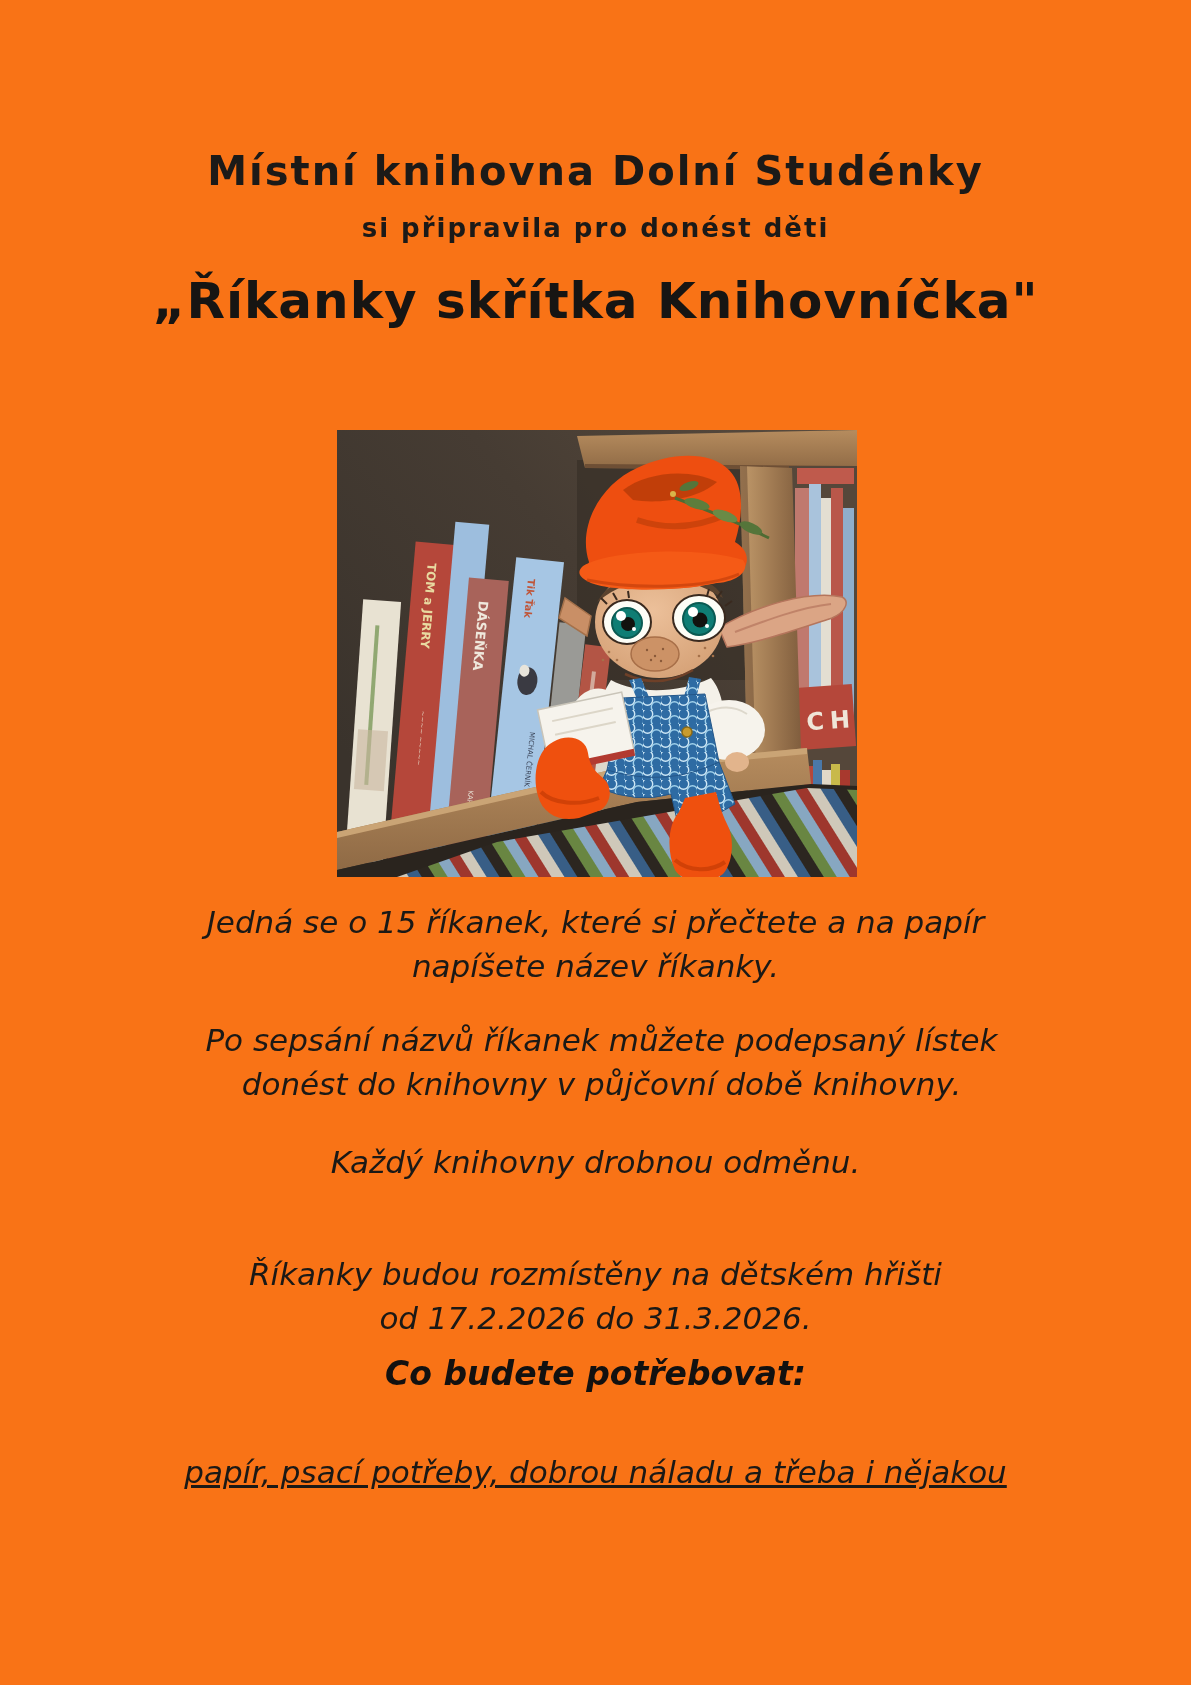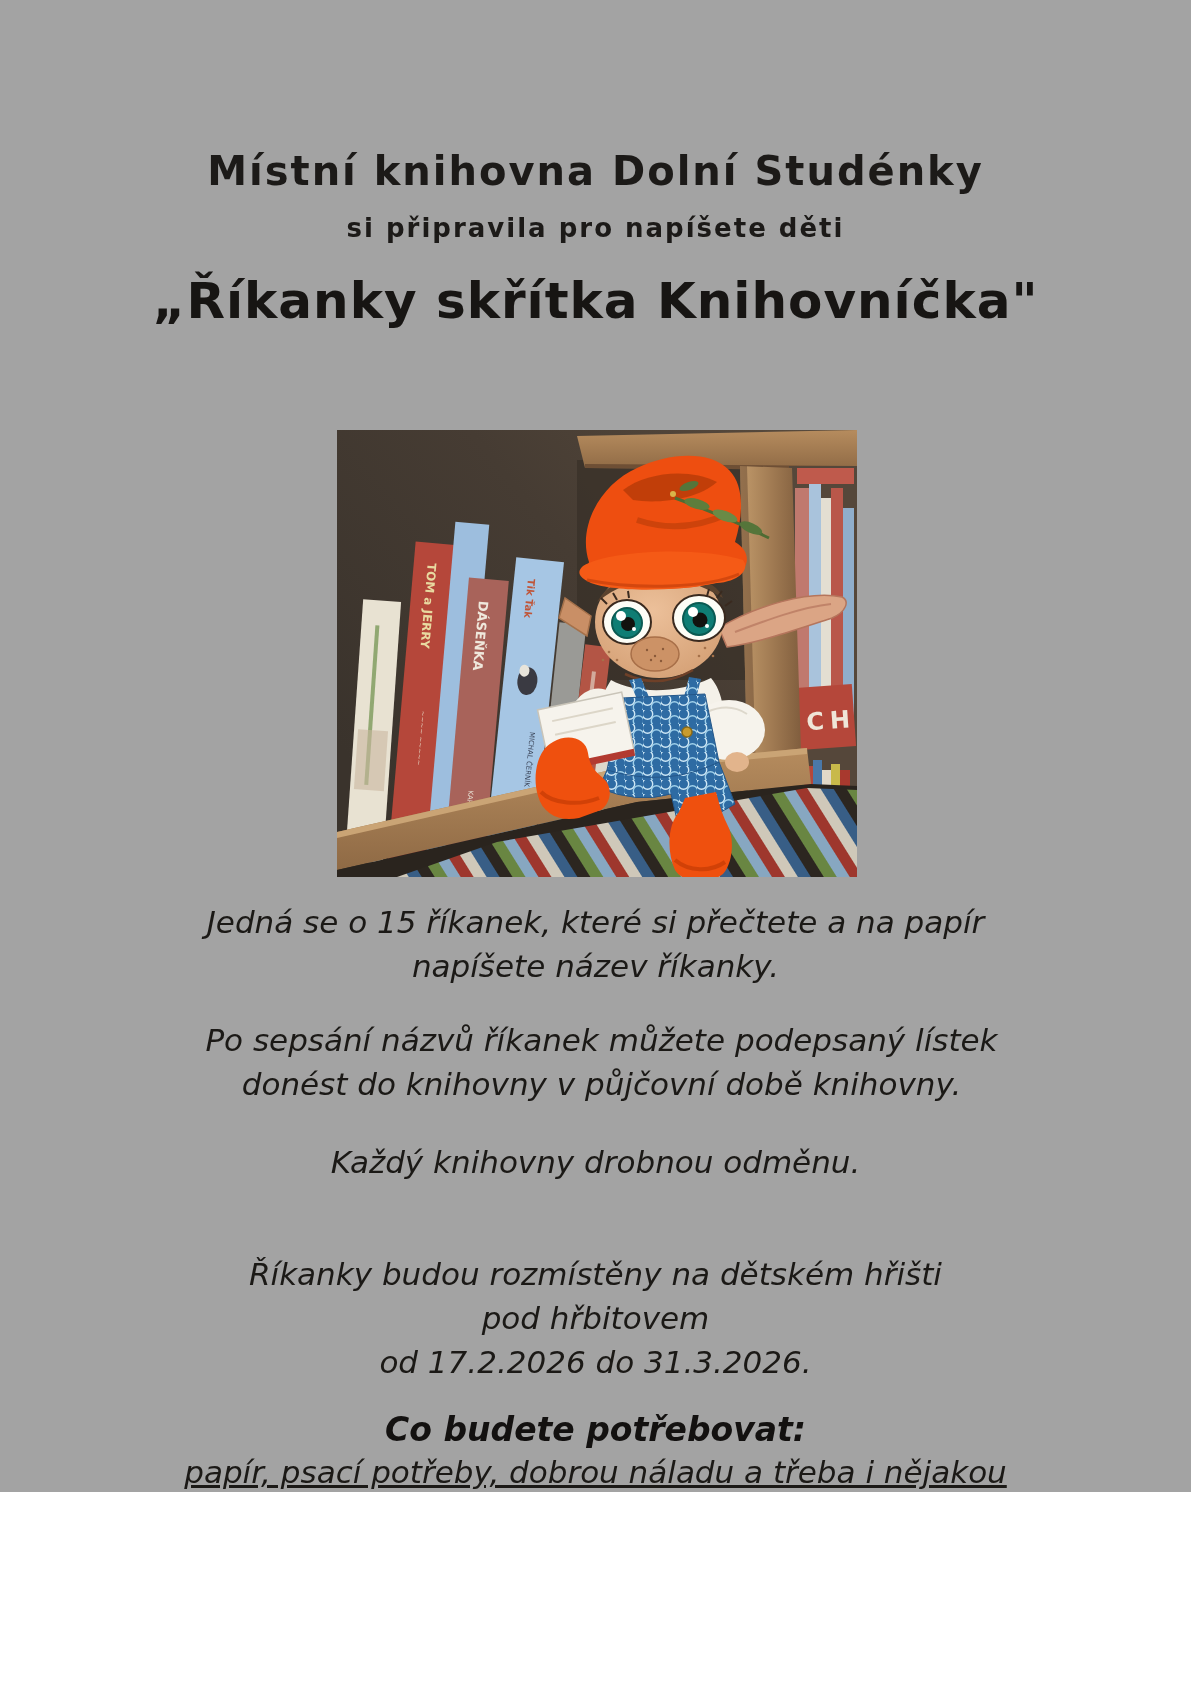--- a/index.html
+++ b/index.html
@@ -1,19 +1,19 @@
 <!DOCTYPE html>
 <html><head>
 <meta charset="utf-8">
 <style>
   html,body{margin:0;padding:0;background:#ffffff;}
   .page{
     position:relative;
-    width:1191px;height:1492px;
-    background:#a3a3a3;
+    width:1191px;height:1685px;
+    background:#f97316;
     font-family:"DejaVu Sans",sans-serif;
     color:#181614;
     overflow:hidden;
   }
   .center{position:absolute;left:0;width:100%;text-align:center;}
   .main-title{
     top:148px;font-size:40px;font-weight:700;letter-spacing:2px;color:#1c1a18;
   }
   .sub-title{
     top:213px;font-size:26px;font-weight:700;letter-spacing:2px;color:#1c1a18;
@@ -22,30 +22,30 @@
     top:272px;font-size:50px;font-weight:700;letter-spacing:1px;color:#171513;
   }
   .photo{
     position:absolute;left:337px;top:430px;width:520px;height:447px;
   }
   .bodyline{font-style:italic;font-size:31px;line-height:44px;color:#1b1916;}
   .p1{top:900px;}
   .p2{top:1018px;padding-left:6px;}
   .p3{top:1140px;}
   .p4{top:1252px;}
-  .needs{top:1408px;font-size:33px;line-height:44px;font-weight:700;font-style:italic;color:#131110;}
+  .needs{top:1352px;font-size:33px;line-height:44px;font-weight:700;font-style:italic;color:#131110;}
   .p5{top:1450px;text-decoration:underline;}
 </style>
 </head>
 <body>
 
 <div class="page">
 
   <div class="center main-title">Místní knihovna Dolní Studénky</div>
-  <div class="center sub-title">si připravila pro napíšete děti</div>
+  <div class="center sub-title">si připravila pro donést děti</div>
   <div class="center event-title">„Říkanky skřítka Knihovníčka"</div>
 
   <div class="photo">
     <svg width="520" height="447" viewBox="0 0 520 447" xmlns="http://www.w3.org/2000/svg">
       <defs>
         <linearGradient id="bgGrad" x1="1" y1="0" x2="0" y2="0.7">
           <stop offset="0" stop-color="#5a4c3e"></stop>
           <stop offset="0.5" stop-color="#463c33"></stop>
           <stop offset="1" stop-color="#3a332c"></stop>
         </linearGradient>
@@ -263,21 +263,20 @@
     <div>Po sepsání názvů říkanek můžete podepsaný lístek</div>
     <div>donést do knihovny v půjčovní době knihovny.</div>
   </div>
 
   <div class="center bodyline p3">
     <div>Každý knihovny drobnou odměnu.</div>
   </div>
 
   <div class="center bodyline p4">
     <div>Říkanky budou rozmístěny na dětském hřišti</div>
-    <div>pod hřbitovem</div>
     <div>od 17.2.2026 do 31.3.2026.</div>
   </div>
 
   <div class="center needs">Co budete potřebovat:</div>
 
   <div class="center bodyline p5">
     <div>papír, psací potřeby, dobrou náladu a třeba i nějakou</div>
   </div>
 
 </div>

